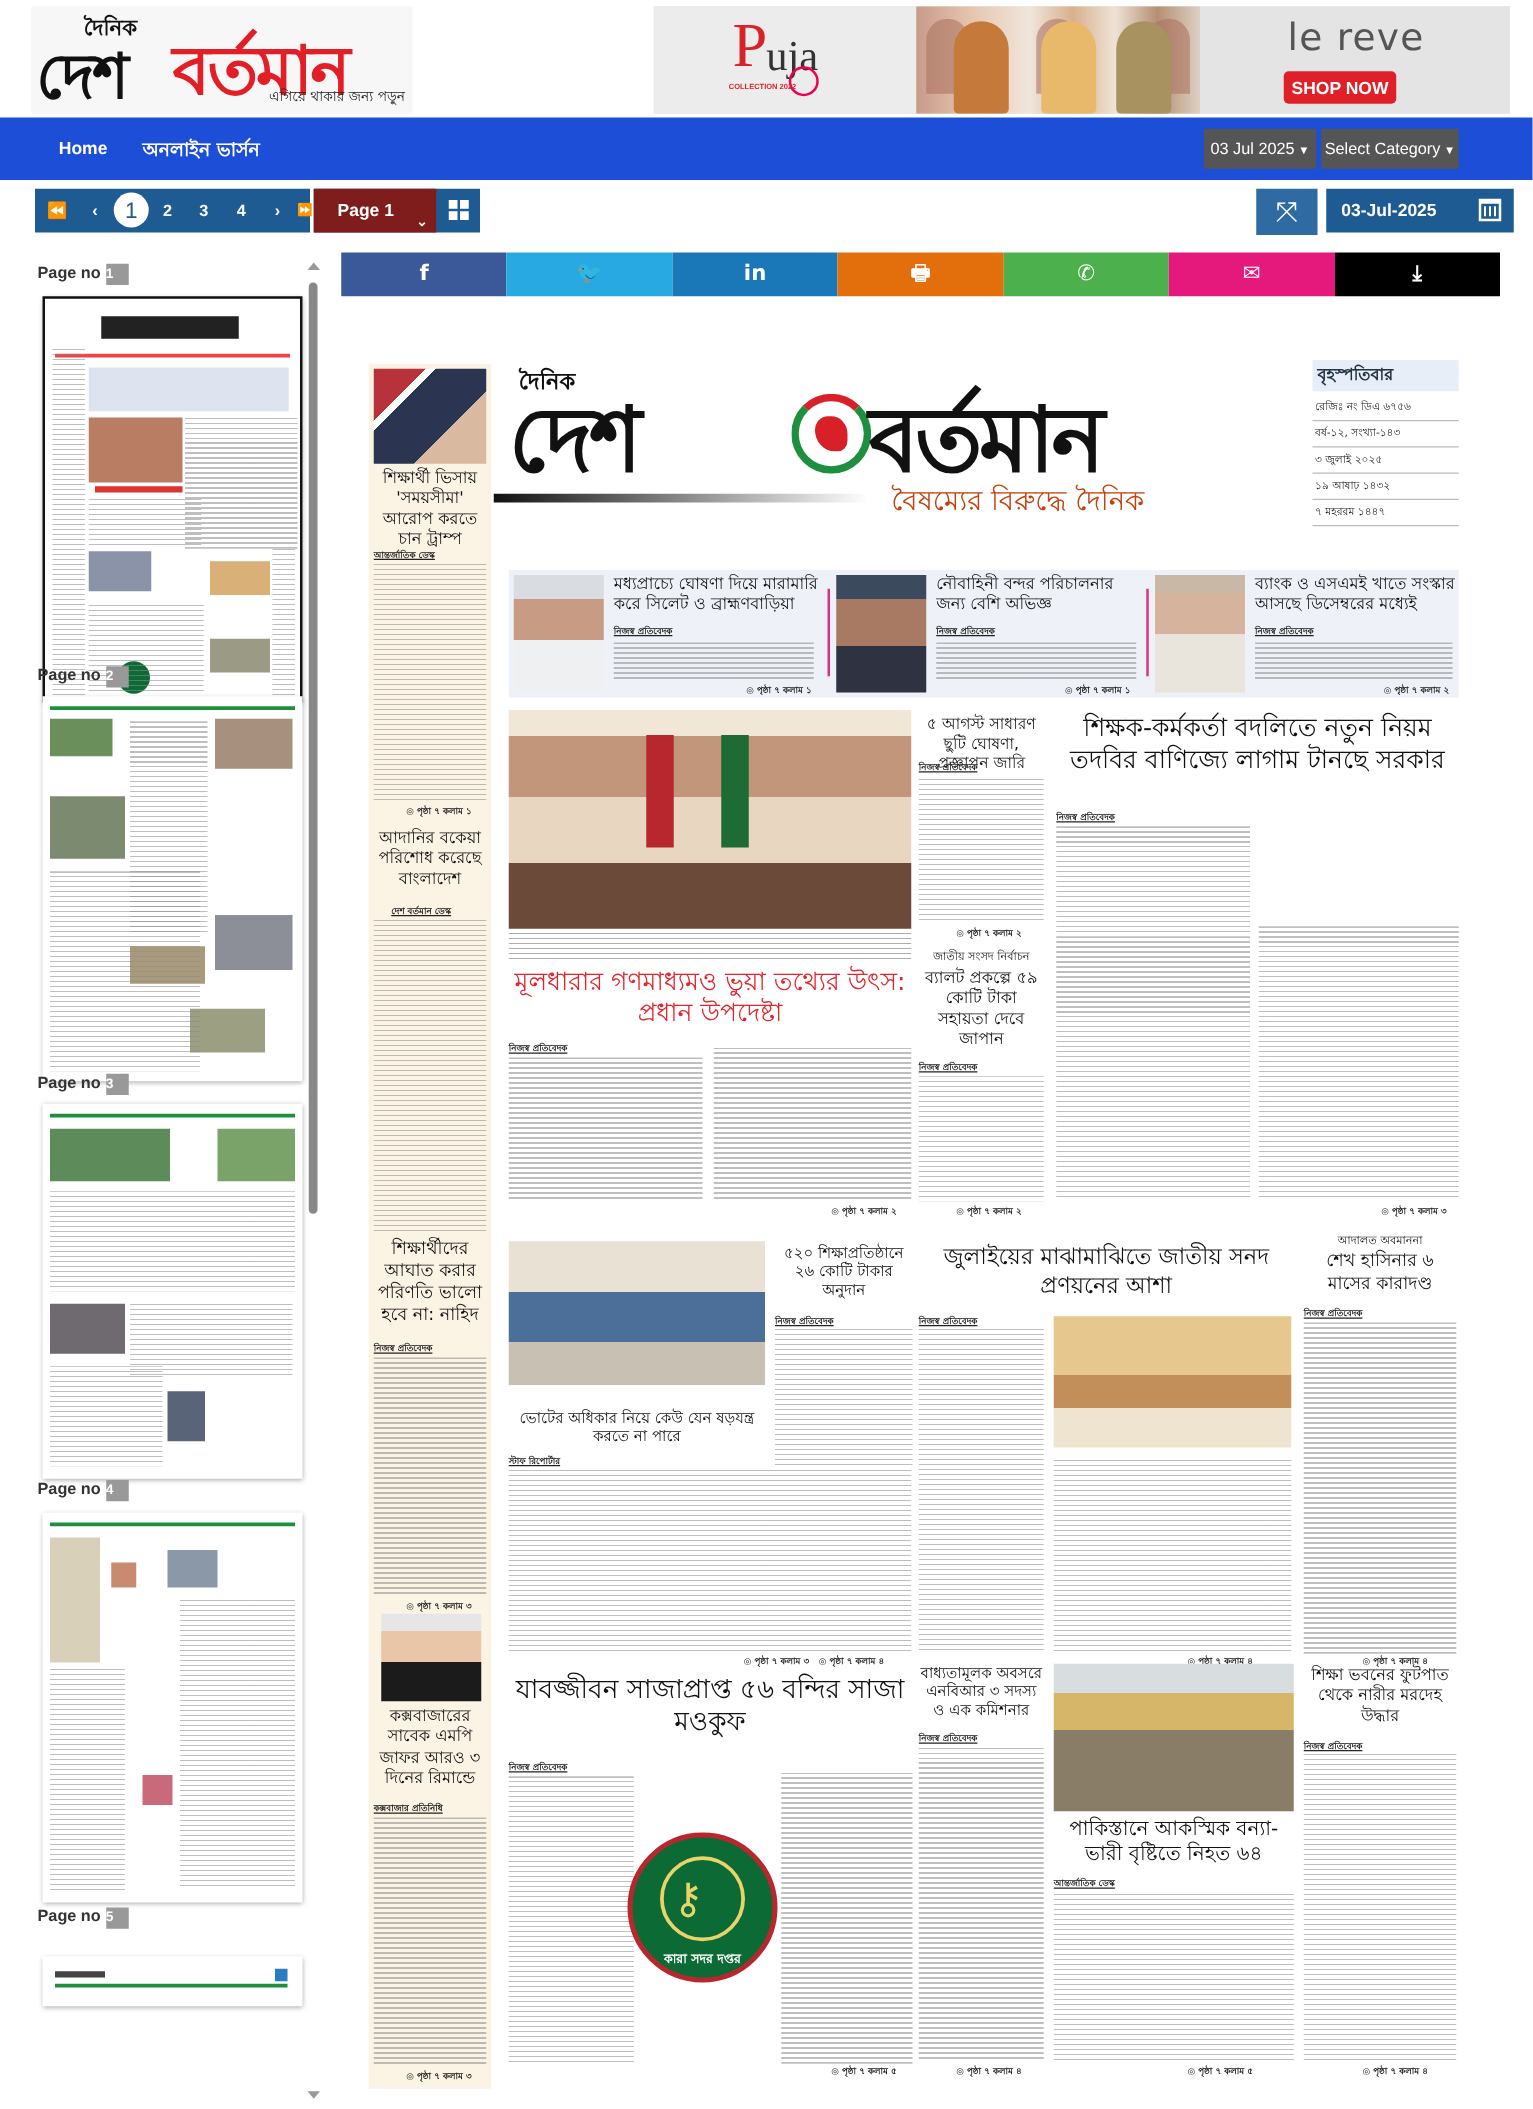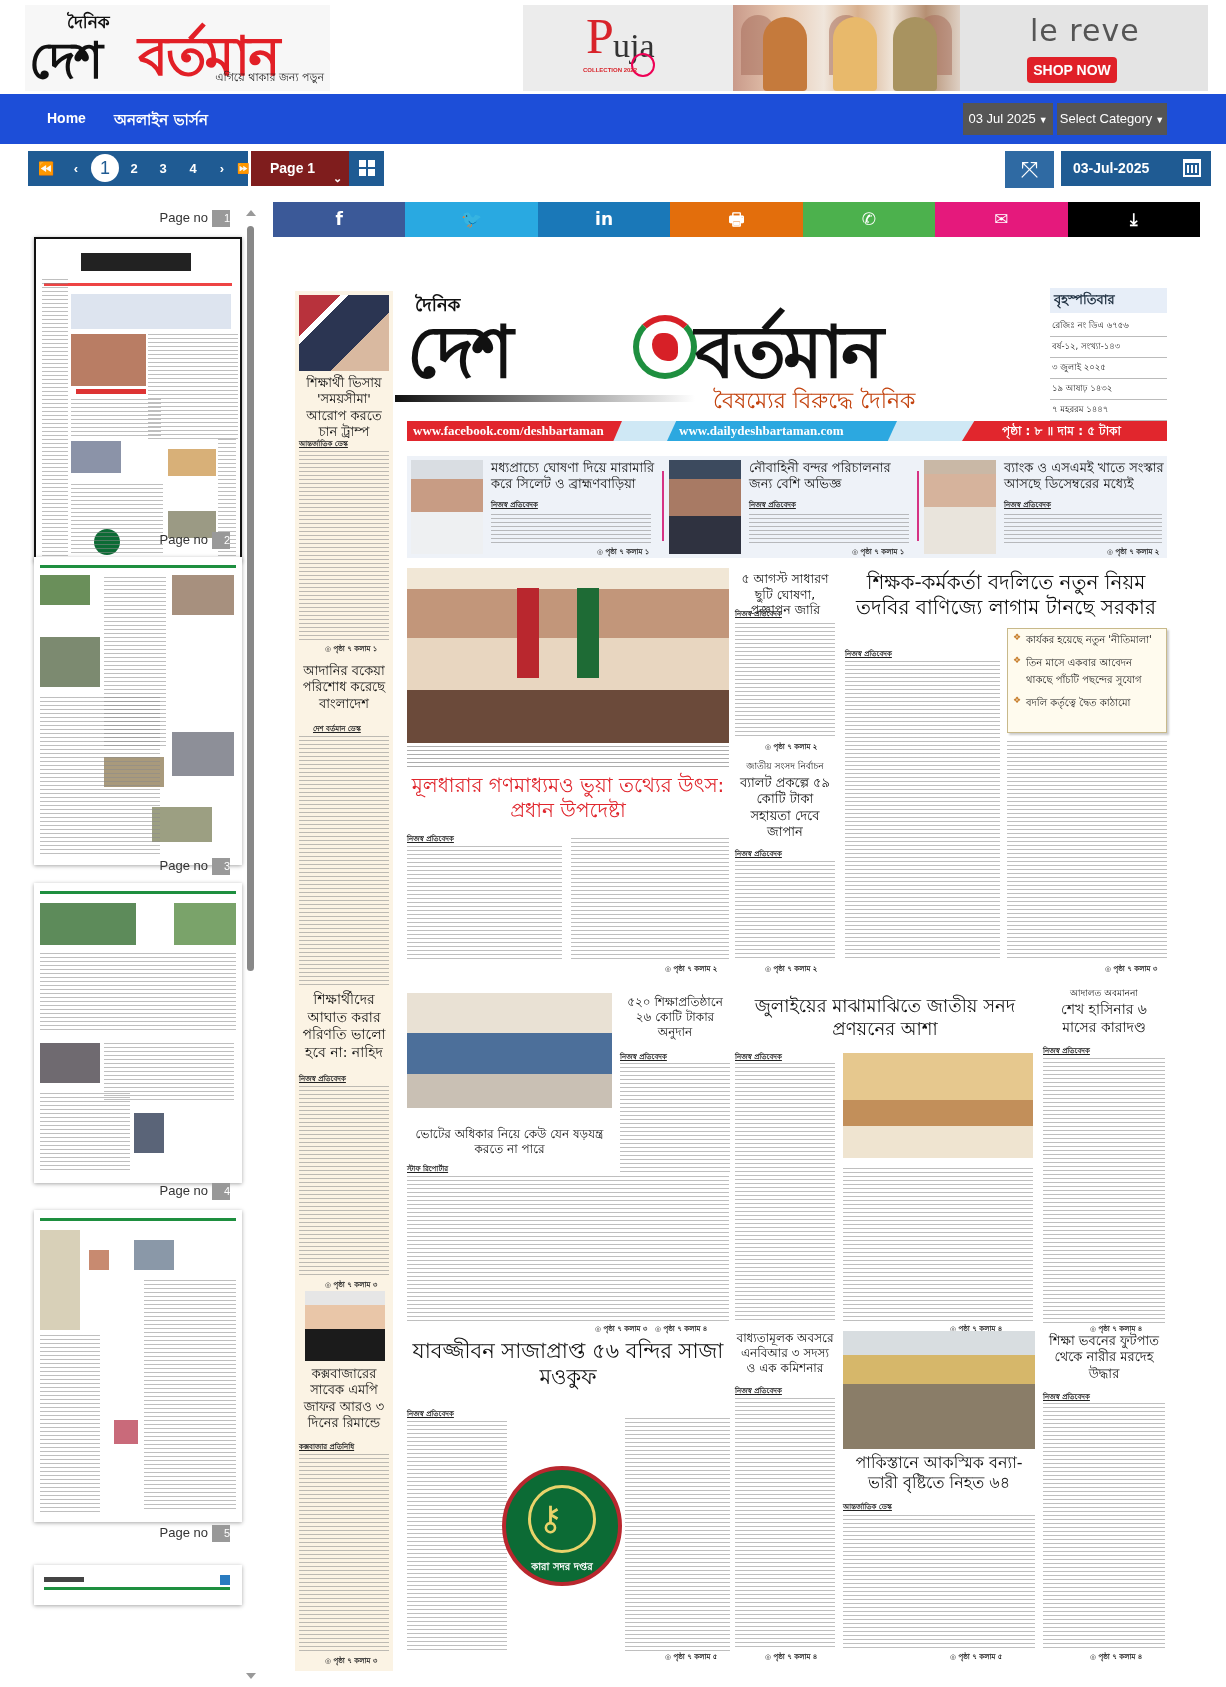--- a/index.html
+++ b/index.html
@@ -43,21 +43,21 @@
   .page-select .ps-caret { position: absolute; left: 82px; top: 10px; color: #fff; font-size: 11px; }
   .grid-btn { position: absolute; left: 98px; top: 0; width: 35px; height: 35px; }
   .grid-btn span { position: absolute; width: 7px; height: 7px; background: #fff; }
   .fullscreen-btn { position: absolute; left: 1005px; top: 151px; width: 49px; height: 37px; background: #2f6aa3; color: #fff; font-size: 22px; text-align: center; line-height: 37px; }
   .date-input { position: absolute; left: 1061px; top: 151px; width: 150px; height: 35px; background: #1f5b93; color: #fff; font-weight: bold; font-size: 14px; line-height: 35px; padding-left: 12px; }
   .date-input .cal { position: absolute; right: 10px; top: 8px; width: 18px; height: 18px; border: 2px solid #fff; border-top-width: 4px; }
   .date-input .cal::after { content: ""; position: absolute; left: 2px; top: 2px; width: 10px; height: 8px; background: repeating-linear-gradient(90deg, #fff 0 2px, transparent 2px 4px); }
 
   
   .sidebar { position: absolute; left: 30px; top: 200px; width: 230px; height: 1487px; overflow: hidden; }
-  .page-label { position: absolute; left: 0; width: 200px; text-align: right; font-weight: normal; font-size: 13px; color: #333; }
+  .page-label { position: absolute; left: 0; width: 200px; text-align: left; font-weight: bold; font-size: 13px; color: #333; }
   .page-label .num { display: inline-block; background: #999; color: #fff; width: 18px; height: 17px; line-height: 17px; font-size: 11px; margin-left: 4px; }
   .thumb { position: absolute; left: 4px; width: 208px; background: #fff; box-shadow: 0 1px 4px rgba(0,0,0,0.35); overflow: hidden; }
   .thumb.active { border: 2px solid #111; }
   .thumb .tl { position: absolute; height: 3px; background: #bbb; }
   .thumb .img { position: absolute; background: #9a8a7a; }
   .thumb .hl { position: absolute; height: 5px; background: #444; }
   .scroll-up { position: absolute; left: 246px; top: 210px; width: 0; height: 0; border-left: 5px solid transparent; border-right: 5px solid transparent; border-bottom: 6px solid #999; }
   .scroll-thumb { position: absolute; left: 247px; top: 226px; width: 7px; height: 745px; background: #888; border-radius: 4px; }
   .scroll-down { position: absolute; left: 246px; top: 1673px; width: 0; height: 0; border-left: 5px solid transparent; border-right: 5px solid transparent; border-top: 6px solid #999; }
 
@@ -266,25 +266,20 @@
   <span class="mast-gradient"></span>
   <span class="mast-slogan">বৈষম্যের বিরুদ্ধে দৈনিক</span>
   <div class="mast-info">
     <div class="day">বৃহস্পতিবার</div>
     <div class="line">রেজিঃ নং ডিএ ৬৭৫৬</div>
     <div class="line">বর্ষ-১২, সংখ্যা-১৪৩</div>
     <div class="line">৩ জুলাই ২০২৫</div>
     <div class="line">১৯ আষাঢ় ১৪৩২</div>
     <div class="line">৭ মহররম ১৪৪৭</div>
   </div>
-  <div class="mast-strip">
-    <span class="fb">www.facebook.com/deshbartaman</span>
-    <span class="web">www.dailydeshbartaman.com</span>
-    <span class="price">পৃষ্ঠা : ৮ ॥ দাম : ৫ টাকা</span>
-  </div>
 
   <div class="top-strip">
     <div class="art-img" style="left:4px;top:4px;width:72px;height:94px;background:linear-gradient(180deg,#d9dde2 0 20%,#c89c84 20% 55%,#eef0f2 55% 100%)"></div>
     <div class="hd" style="left:84px;top:4px;width:165px;font-size:13px;text-align:left">মধ্যপ্রাচ্যে ঘোষণা দিয়ে মারামারি করে সিলেট ও ব্রাহ্মণবাড়িয়া</div>
     <div class="rep" style="left:84px;top:43px">নিজস্ব প্রতিবেদক</div>
     <div class="txt" style="left:84px;top:58px;width:160px;height:30px"></div>
     <div class="cont" style="left:190px;top:90px">◎ পৃষ্ঠা ৭ কলাম ১</div>
     <span class="sep" style="left:255px"></span>
     <div class="art-img" style="left:262px;top:4px;width:72px;height:94px;background:linear-gradient(180deg,#3c4a5e 0 20%,#a87a64 20% 60%,#2f3240 60% 100%)"></div>
     <div class="hd" style="left:342px;top:4px;width:165px;font-size:13px;text-align:left">নৌবাহিনী বন্দর পরিচালনার জন্য বেশি অভিজ্ঞ</div>
@@ -316,25 +311,20 @@
   <div class="cont" style="left:470px;top:458px">◎ পৃষ্ঠা ৭ কলাম ২</div>
   <div class="hd" style="left:440px;top:478px;width:100px;font-size:9px">জাতীয় সংসদ নির্বাচন</div>
   <div class="hd" style="left:440px;top:492px;width:100px;font-size:13px">ব্যালট প্রকল্পে ৫৯ কোটি টাকা সহায়তা দেবে জাপান</div>
   <div class="rep" style="left:440px;top:565px">নিজস্ব প্রতিবেদক</div>
   <div class="txt" style="left:440px;top:578px;width:100px;height:100px"></div>
   <div class="cont" style="left:470px;top:680px">◎ পৃষ্ঠা ৭ কলাম ২</div>
 
   <div class="hd" style="left:550px;top:287px;width:322px;font-size:20px">শিক্ষক-কর্মকর্তা বদলিতে নতুন নিয়ম তদবির বাণিজ্যে লাগাম টানছে সরকার</div>
   <div class="rep" style="left:550px;top:365px">নিজস্ব প্রতিবেদক</div>
   <div class="txt" style="left:550px;top:378px;width:155px;height:85px"></div>
-  <div class="boxed" style="left:712px;top:345px;width:160px;height:105px">
-    <div class="bl">কার্যকর হয়েছে নতুন 'নীতিমালা'</div>
-    <div class="bl">তিন মাসে একবার আবেদন থাকছে পাঁচটি পছন্দের সুযোগ</div>
-    <div class="bl">বদলি কর্তৃত্বে দ্বৈত কাঠামো</div>
-  </div>
   <div class="txt" style="left:550px;top:466px;width:155px;height:210px"></div>
   <div class="txt" style="left:712px;top:458px;width:160px;height:218px"></div>
   <div class="cont" style="left:810px;top:680px">◎ পৃষ্ঠা ৭ কলাম ৩</div>
 
   <div class="art-img" style="left:112px;top:710px;width:205px;height:115px;background:linear-gradient(180deg,#e9e1d4 0 35%,#4c6f9a 35% 70%,#c9c0b4 70% 100%)"></div>
   <div class="hd" style="left:112px;top:844px;width:205px;font-size:12px">ভোটের অধিকার নিয়ে কেউ যেন ষড়যন্ত্র করতে না পারে</div>
   <div class="rep" style="left:112px;top:880px">স্টাফ রিপোর্টার</div>
   <div class="txt" style="left:112px;top:893px;width:322px;height:145px"></div>
   <div class="cont" style="left:300px;top:1040px">◎ পৃষ্ঠা ৭ কলাম ৩</div>
   <div class="hd" style="left:325px;top:712px;width:110px;font-size:12px">৫২০ শিক্ষাপ্রতিষ্ঠানে ২৬ কোটি টাকার অনুদান</div>

